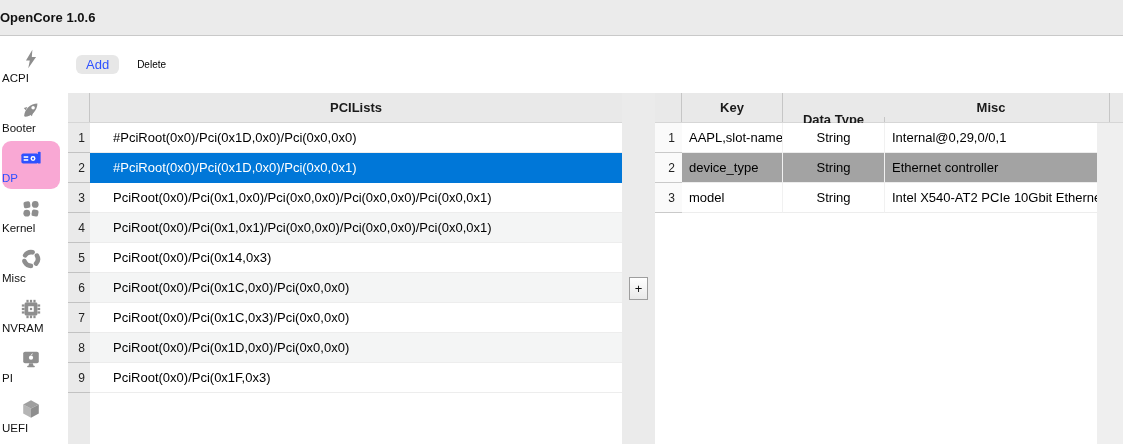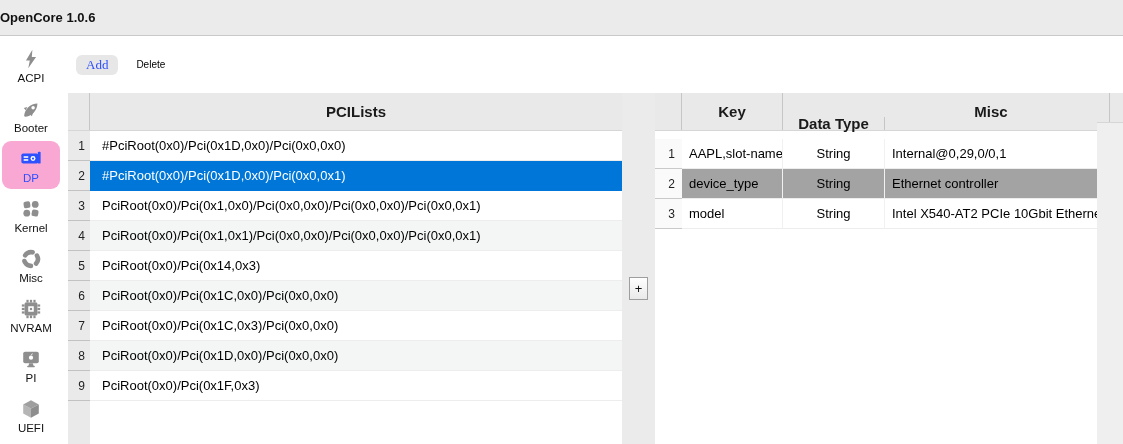--- a/index.html
+++ b/index.html
@@ -10,65 +10,65 @@
   .titlebar { height:36px; background:#ebebeb; border-bottom:1px solid #c9c9c9;
     display:flex; align-items:center; }
   .titlebar .wtitle { font-size:13px; font-weight:bold; color:#111; }
 
   
   .app { display:flex; height:408px; }
 
   
   .sidebar { width:62px; background:#fff; padding-top:5px; flex:none; }
   .side-item { width:58px; margin:0 auto 2px auto; height:48px; border-radius:9px;
-    display:flex; flex-direction:column; align-items:center; justify-content:center;
+    display:flex; flex-direction:column; justify-content:center;
     color:#8e8e8e; cursor:default; }
   .side-item.selected { background:#f9a8d4; color:#2e51ff; }
   .side-icon { height:24px; display:flex; align-items:center; justify-content:center; }
   .side-label { font-size:11.5px; color:#111; margin-top:1px; }
   .side-item.selected .side-label { color:#2e51ff; }
 
   
   .main { flex:1; display:flex; flex-direction:column; background:#fff; }
   .toolbar { height:57px; display:flex; align-items:center; padding-left:14px; flex:none; }
   .btn-add { background:#e7e7e7; color:#2e51ff; border:none; border-radius:6px;
-    padding:2px 10px; font-size:13px; font-family:Liberation Serif, serif; }
+    padding:2px 10px; font-size:13px; font-family:Liberation Sans, sans-serif; }
   .btn-delete { background:none; border:none; margin-left:18px; font-size:10px;
     color:#000; font-family:inherit; }
 
   .tables { flex:1; display:flex; margin-left:6px; }
 
   
   .table-left { width:554px; flex:none; display:flex; flex-direction:column; }
-  .thead { height:38px; flex:none; background:#e9e9e9; border-bottom:1px solid #d6d6d6;
-    display:flex; font-size:15px; font-weight:bold; color:#1a1a1a; }
+  .thead { height:30px; flex:none; background:#e9e9e9; border-bottom:1px solid #d6d6d6;
+    display:flex; font-size:13px; font-weight:bold; color:#1a1a1a; }
   .thead .h-corner { width:22px; flex:none; border-right:1px solid #c6c6c6; }
   .thead .h-title { flex:1; display:flex; align-items:center; justify-content:center; }
   .trow { height:30px; flex:none; display:flex; }
   .cell-num { width:22px; flex:none; background:#eaeaea; border-bottom:1px solid #c2c2c2;
     font-size:12px; color:#222; display:flex; align-items:center;
     justify-content:flex-end; padding-right:5px; }
   .cell-text { flex:1; min-width:0; font-size:13px; color:#000; display:flex;
-    align-items:center; padding-left:12px; border-bottom:1px solid #ededed;
+    align-items:center; padding-left:23px; border-bottom:1px solid #ededed;
     white-space:nowrap; overflow:hidden; background:#fff; }
   .trow.alt .cell-text { background:#f4f5f5; }
   .trow.selected .cell-text { background:#0077d8; color:#fff; border-bottom-color:#0077d8; }
   .tfill { flex:1; display:flex; }
   .tfill .f-num { width:22px; flex:none; background:#eaeaea; }
   .tfill .f-body { flex:1; background:#fff; }
 
   
   .gapcol { width:33px; flex:none; background:#ebebeb; position:relative; }
   .plusbtn { position:absolute; left:7px; top:184px; width:19px; height:23px;
     border:1px solid #9e9e9e; background:linear-gradient(#ffffff,#e9e9e9);
     font-size:13px; color:#111; display:flex; align-items:center; justify-content:center;
     font-family:inherit; padding:0; }
 
   
-  .table-right { width:442px; flex:none; display:flex; flex-direction:column;gap:8px; }
+  .table-right { width:442px; flex:none; display:flex; flex-direction:column; }
   .table-right .thead .h-num { width:27px; flex:none; border-right:1px solid #c6c6c6; }
   .h-key { width:101px; flex:none; display:flex; align-items:center; justify-content:center;
     border-right:1px solid #c6c6c6; }
   .h-type { width:102px; flex:none; display:flex; align-items:center; justify-content:center;
     border-right:1px solid #c6c6c6;margin-top:24px; }
   .h-value { width:212px; flex:none; display:flex; align-items:center; justify-content:center; }
   .prow { height:30px; flex:none; display:flex; font-size:13px; color:#000; }
   .prow .p-num { width:27px; flex:none; background:#fafafa; border-bottom:1px solid #c9c9c9;
     font-size:12px; color:#222; display:flex; align-items:center;
     justify-content:flex-end; padding-right:7px; }

